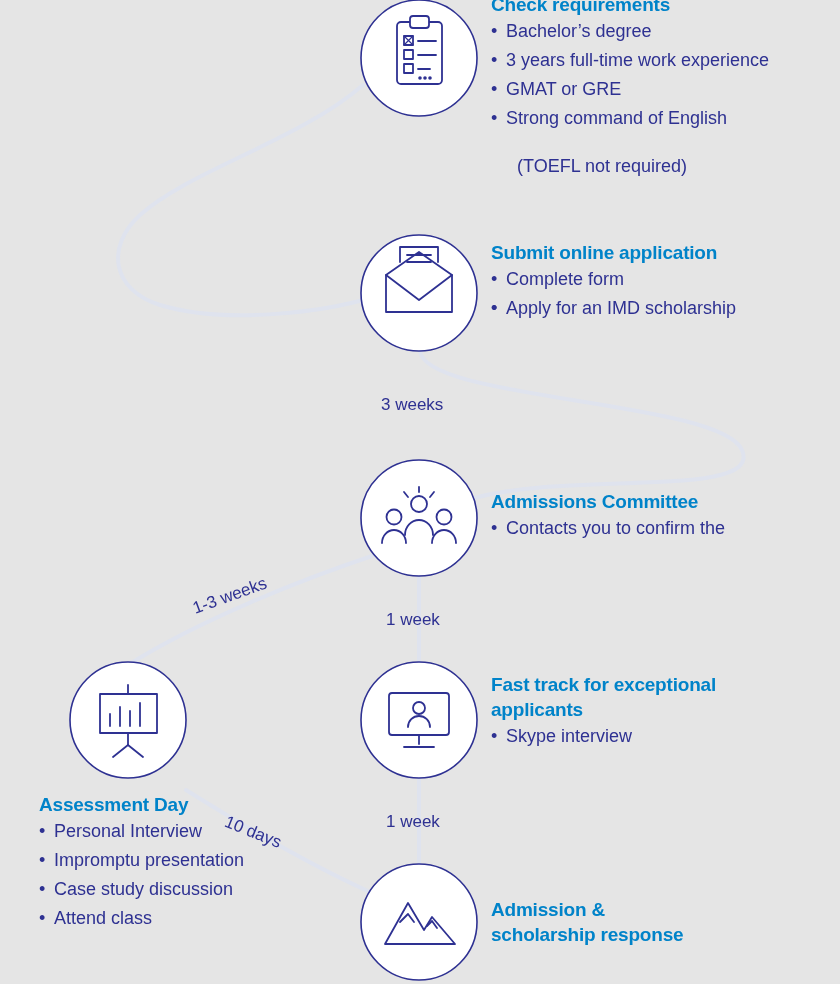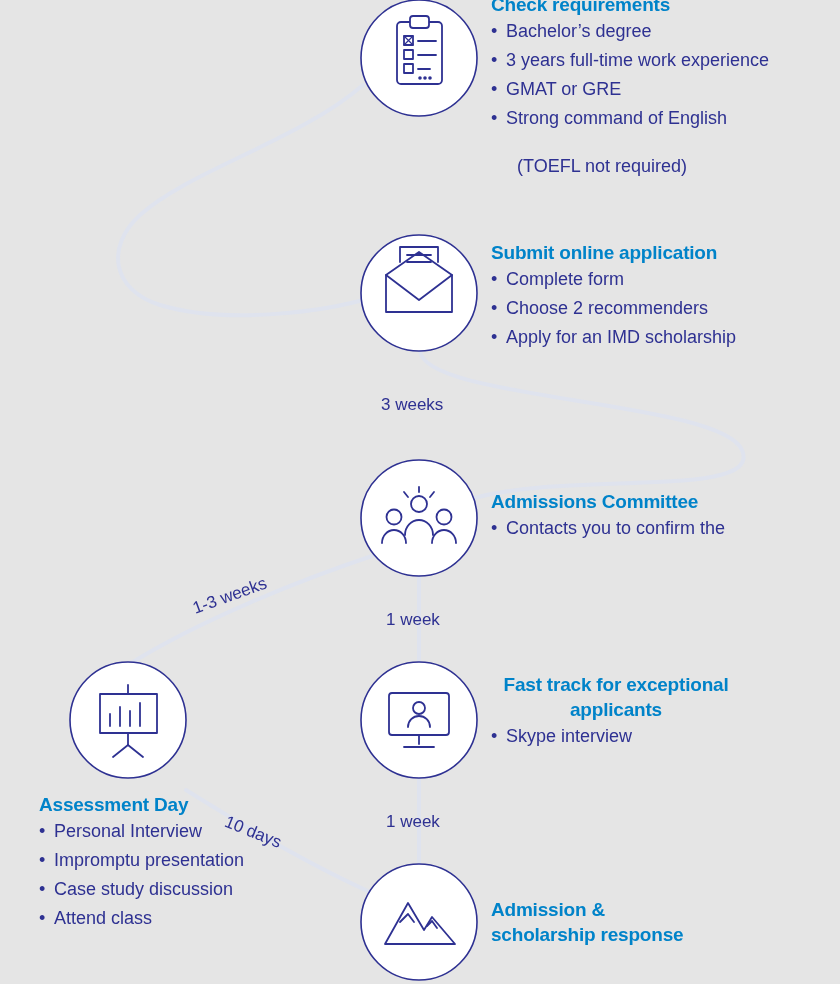--- a/index.html
+++ b/index.html
@@ -180,34 +180,34 @@
       <li><span class="bullet">•</span><span>GMAT or GRE</span></li>
       <li><span class="bullet">•</span><span>Strong command of English</span></li>
       <li class="cont"><span>(TOEFL not required)</span></li>
     </ul>
   </div>
 
   <div class="node-text" id="txt-submit">
     <div class="node-heading">Submit online application</div>
     <ul class="node-list">
       <li><span class="bullet">•</span><span>Complete form</span></li>
-      <li><span class="bullet">•</span><span>Choose 2 recommenders</span></li>
+      <li><span class="bullet">•</span></li>
       <li><span class="bullet">•</span><span>Apply for an IMD scholarship</span></li>
     </ul>
   </div>
 
   <div class="node-text" id="txt-committee">
     <div class="node-heading">Admissions Committee</div>
     <ul class="node-list">
       <li><span class="bullet">•</span><span>Contacts you to confirm the</span></li>
     </ul>
   </div>
 
   <div class="node-text" id="txt-fasttrack">
-    <div class="node-heading" style="width:250px;text-align:center;">Fast track for exceptional applicants</div>
+    <div class="node-heading" style="width:250px;">Fast track for exceptional applicants</div>
     <ul class="node-list">
       <li><span class="bullet">•</span><span>Skype interview</span></li>
     </ul>
   </div>
 
   <div class="node-text" id="txt-admission">
     <div class="node-heading" style="width:215px;">Admission &amp; scholarship response</div>
   </div>
 
   <div class="node-text" id="txt-assessment">

